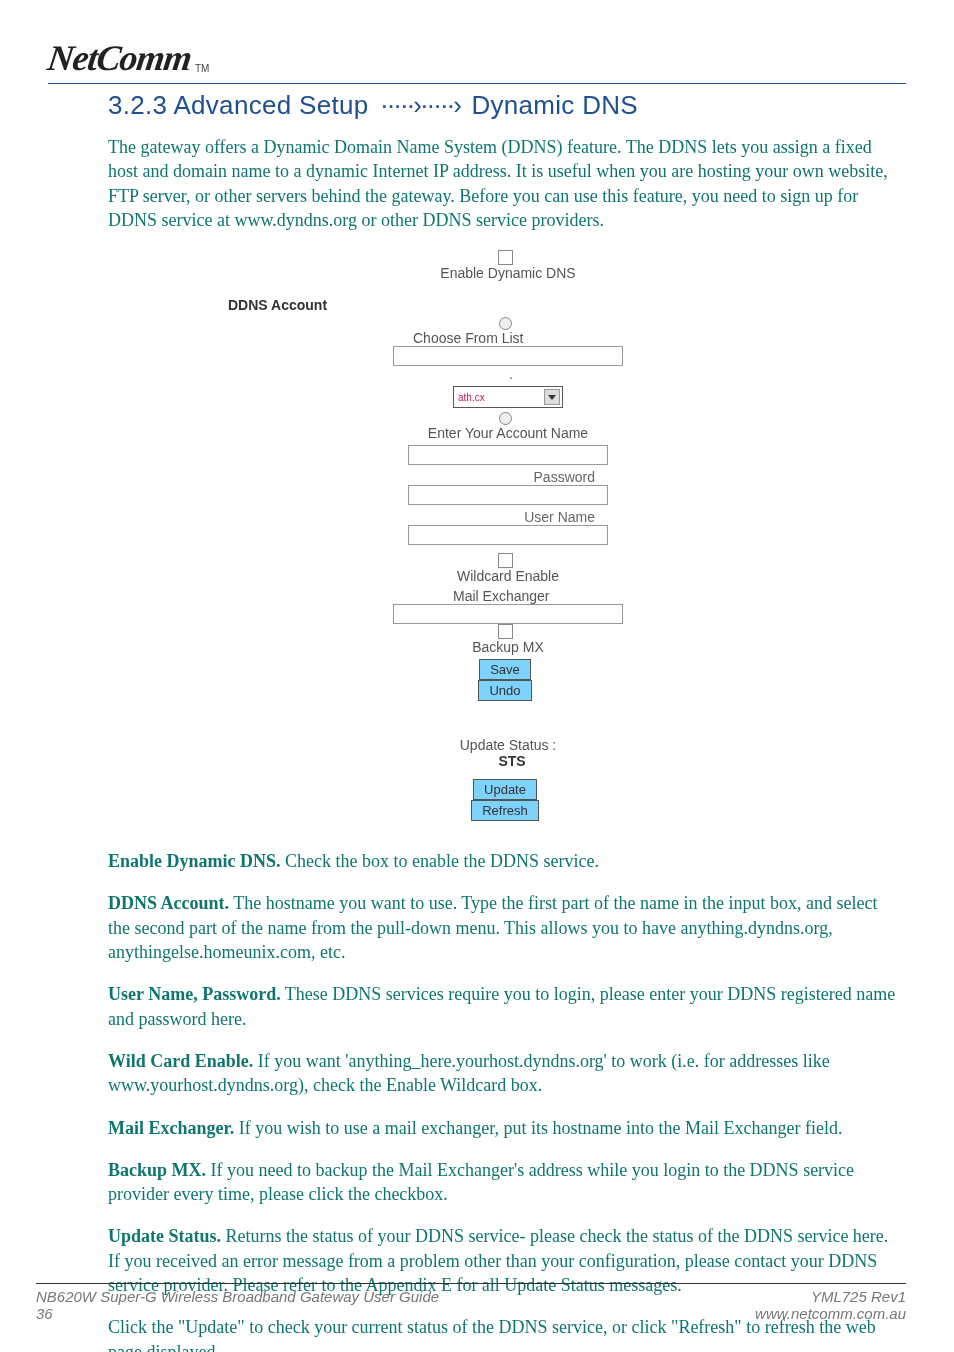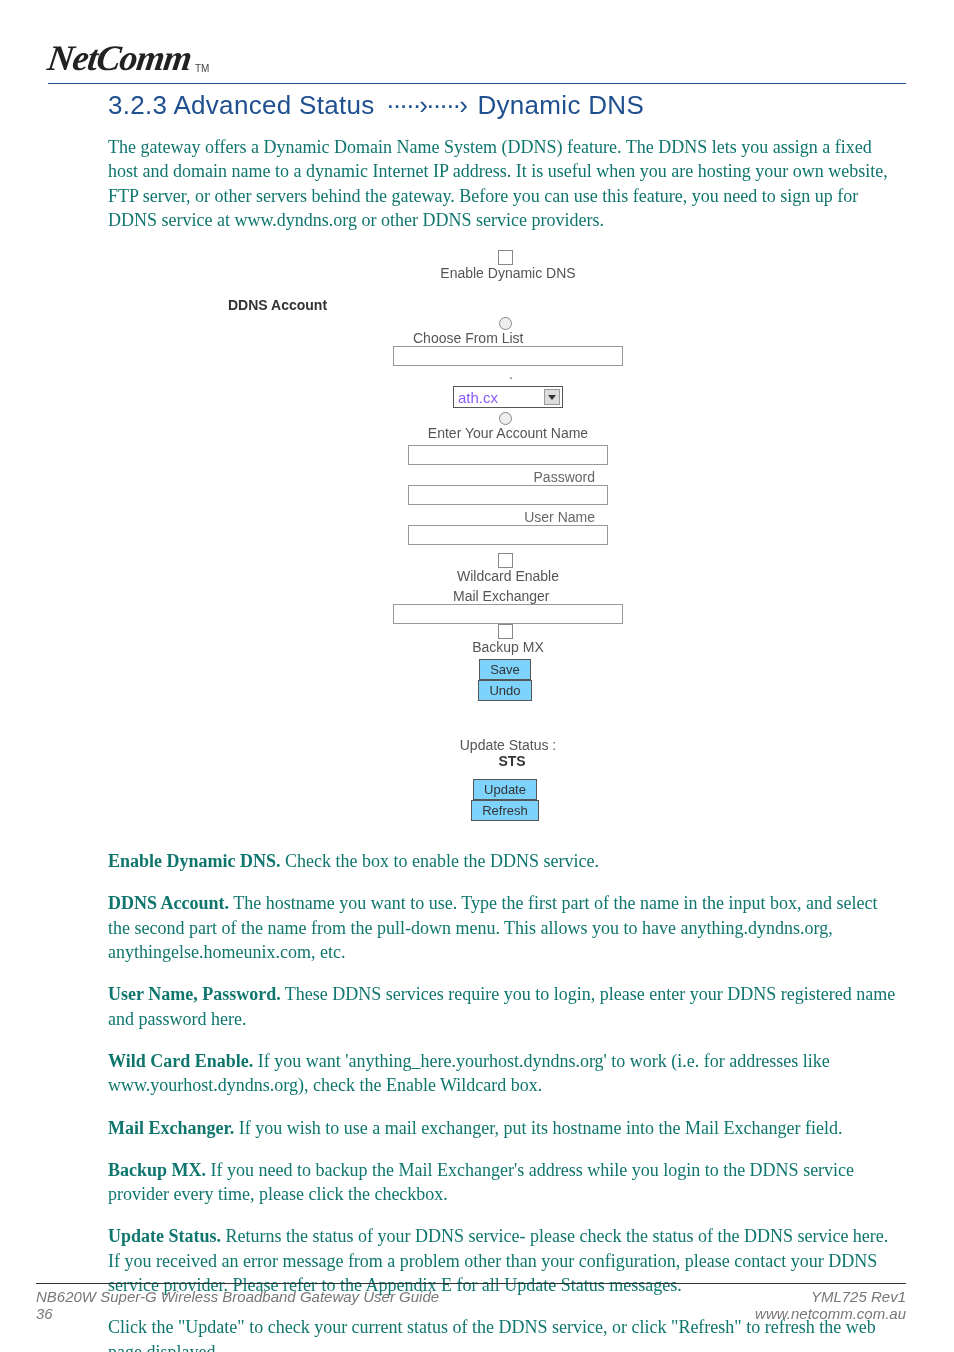--- a/index.html
+++ b/index.html
@@ -103,22 +103,22 @@
   display: inline-block;
 }
 .sel {
   width: 110px; height: 22px;
   border: 1px solid #555;
   background: #fff;
   display: inline-flex;
   align-items: center;
   justify-content: space-between;
   padding: 0 2px 0 4px;
-  font-size: 15px;
-  color: #8b5cf6;
+  font-size: 10px;
+  color: #be185d;
 }
 .sel-arrow {
   width: 16px; height: 16px;
   background: #ddd;
   border: 1px solid #999;
   display: flex; align-items: center; justify-content: center;
 }
 .sel-arrow::after {
   content: "";
   border-left: 4px solid transparent;
@@ -168,21 +168,21 @@
 
 <div class="page">
   <div class="logo-area">
     <span class="logo-text">NetComm</span>
     <span class="logo-tm">TM</span>
   </div>
 
   <div class="content">
     <div class="section-title">
       <span>3.2.3</span>
-      <span>Advanced Status</span>
+      <span>Advanced Setup</span>
       <span class="arrow-sep">·····›·····›</span>
       <span>Dynamic DNS</span>
     </div>
 
     <p class="para">The gateway offers a Dynamic Domain Name System (DDNS) feature. The DDNS lets you assign a fixed host and domain name to a dynamic Internet IP address. It is useful when you are hosting your own website, FTP server, or other servers behind the gateway. Before you can use this feature, you need to sign up for DDNS service at www.dyndns.org or other DDNS service providers.</p>
 
     <div class="ui-shot">
       <div class="ui-row">
         <span class="chk"></span>
         <span>Enable Dynamic DNS</span>

